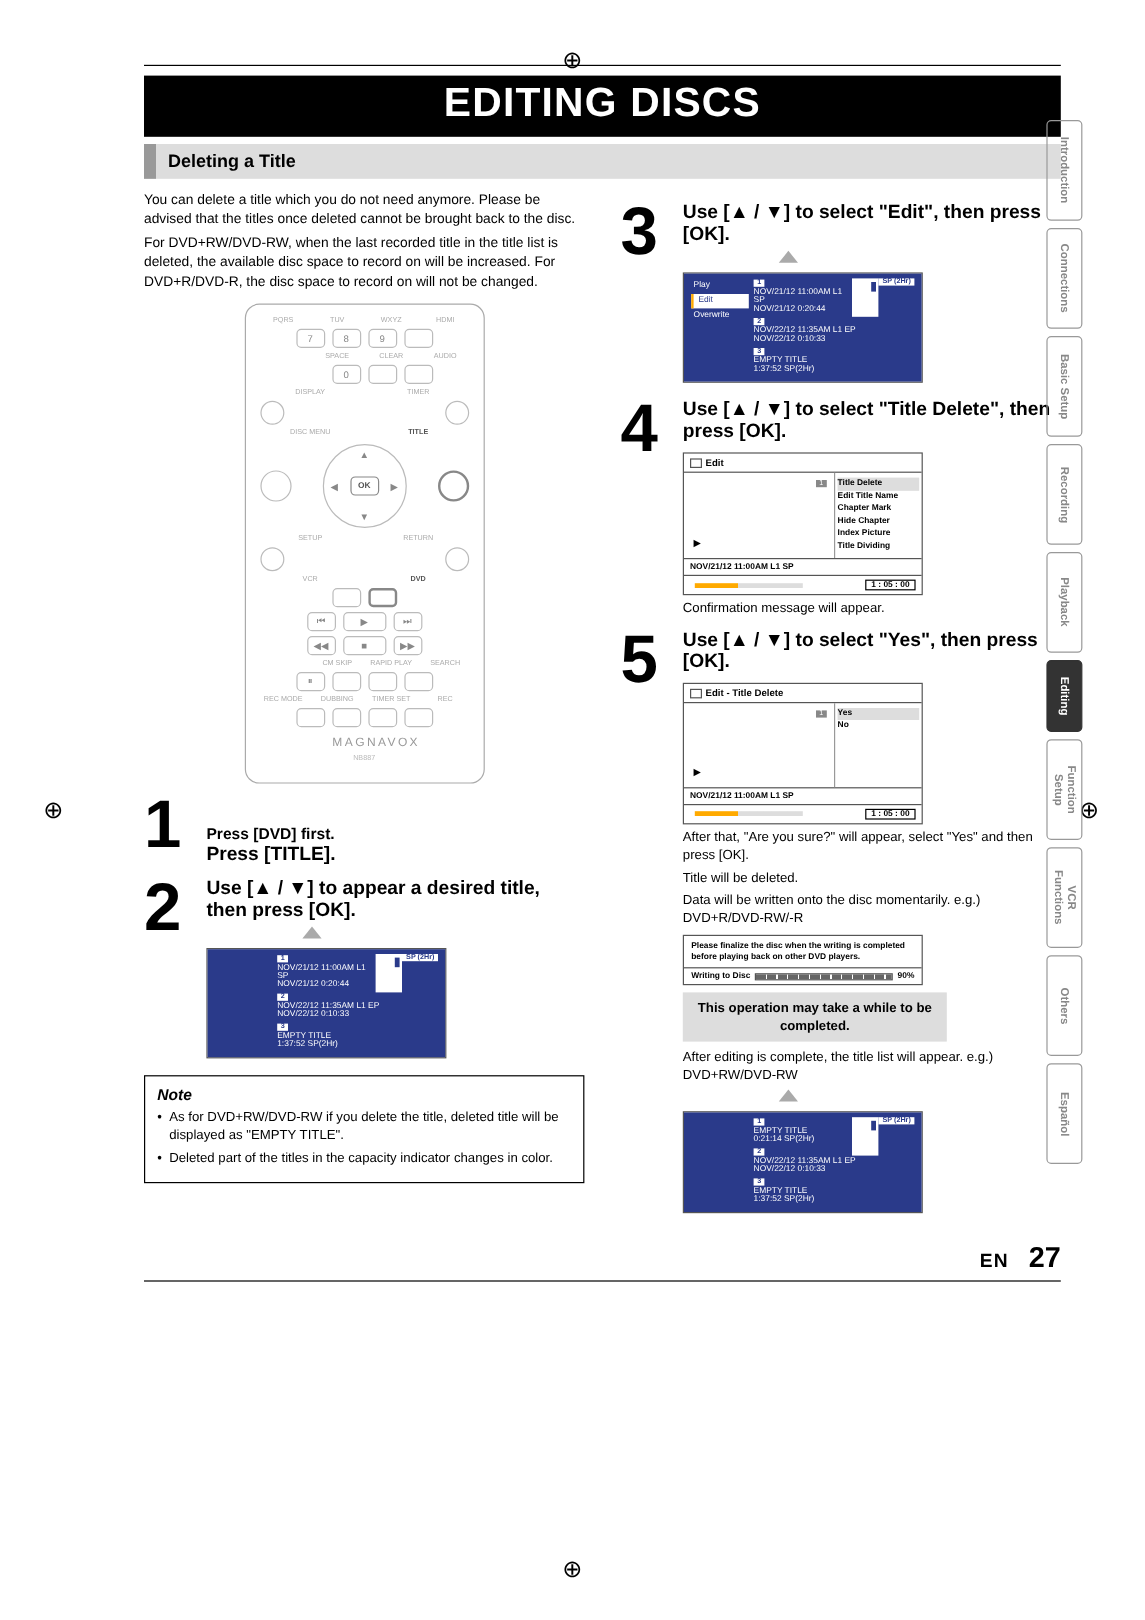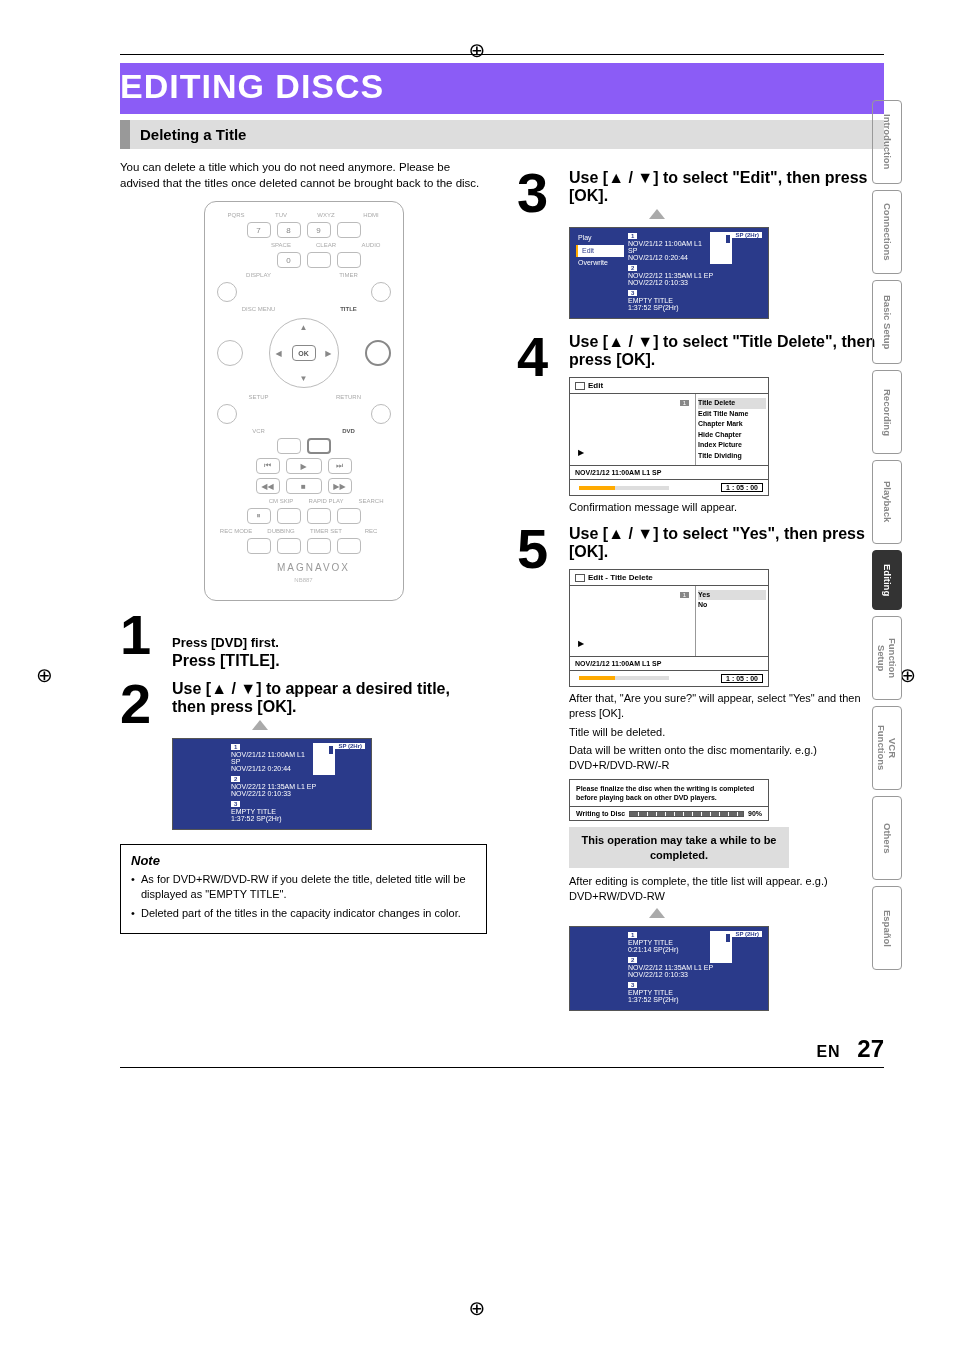--- a/index.html
+++ b/index.html
@@ -22,25 +22,25 @@
   .crop-bottom { bottom: 30px; left: 50%; transform: translateX(-50%); }
   .crop-left { top: 50%; left: 36px; transform: translateY(-50%); }
   .crop-right { top: 50%; right: 38px; transform: translateY(-50%); }
 
   .hr-top, .hr-bottom {
     border: none;
     border-top: 1px solid #000;
     margin: 4px 0;
   }
   .title-band {
-    background: #8b5cf6;
+    background: #000000;
     color: #fff;
     font-size: 34px;
     font-weight: bold;
-    text-align: left;
+    text-align: center;
     padding: 4px 0 8px;
     letter-spacing: 1px;
     margin-top: 8px;
   }
   .subhead {
     background: #ddd;
     border-left: 10px solid #999;
     padding: 6px 10px;
     font-weight: bold;
     font-size: 15px;
@@ -336,20 +336,21 @@
 
   <hr class="hr-top">
   <div class="title-band">EDITING DISCS</div>
   <div class="subhead">Deleting a Title</div>
 
   <div class="columns">
 
     <div class="col">
       <div class="intro">
         <p>You can delete a title which you do not need anymore. Please be advised that the titles once deleted cannot be brought back to the disc.</p>
+        <p>For DVD+RW/DVD-RW, when the last recorded title in the title list is deleted, the available disc space to record on will be increased. For DVD+R/DVD-R, the disc space to record on will not be changed.</p>
       </div>
 
       <div class="remote">
         <div class="remote-row">
           <span class="label">PQRS</span>
           <span class="label">TUV</span>
           <span class="label">WXYZ</span>
           <span class="label">HDMI</span>
         </div>
         <div class="remote-row">

